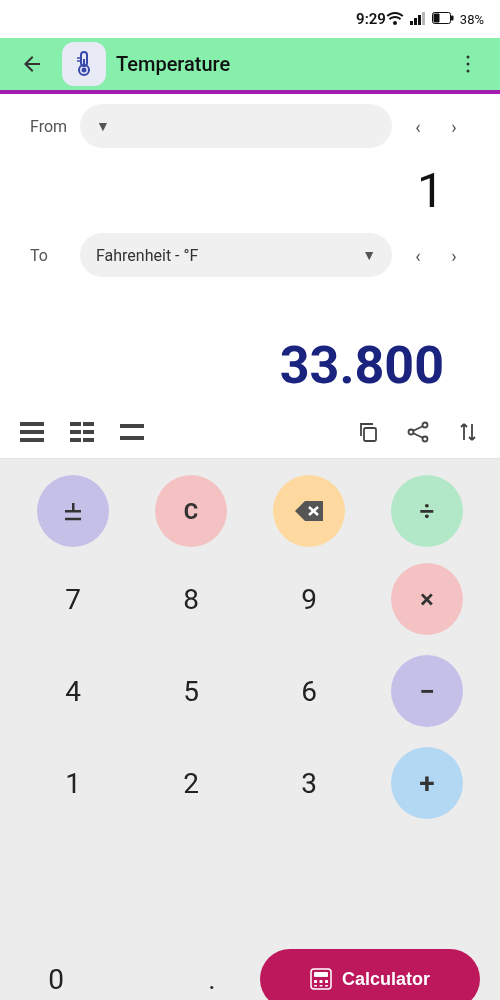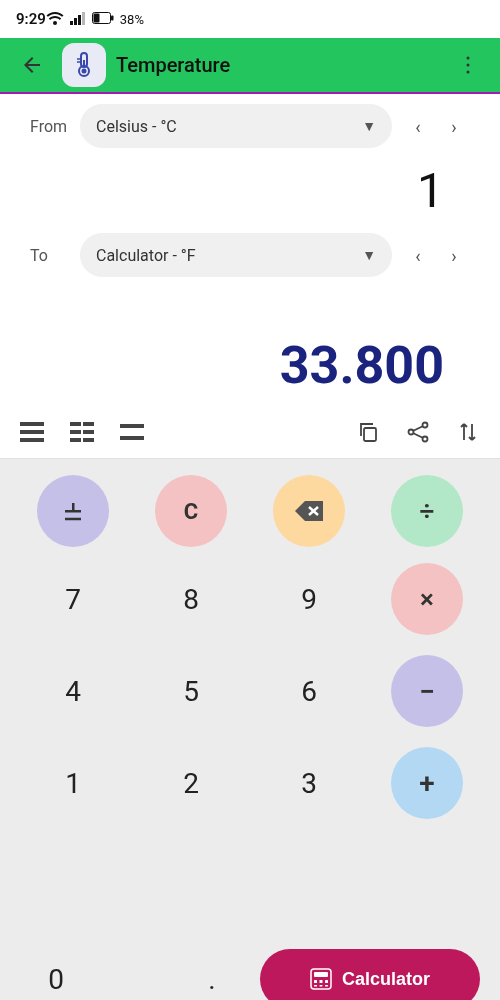--- a/index.html
+++ b/index.html
@@ -8,21 +8,21 @@
       height: 1000px;
       background: #f5f5f5;
       font-family: 'Roboto', Arial, sans-serif;
       overflow: hidden;
     }
 
     
     .status-bar {
       background: #fff;
       display: flex;
-      justify-content: flex-start;
+      justify-content: flex-end;
       align-items: center;
       padding: 8px 16px;
       height: 38px;
     }
     .status-time {
       font-size: 15px;
       font-weight: 600;
       color: #111;
     }
     .status-icons {
@@ -30,26 +30,26 @@
       align-items: center;
       gap: 6px;
     }
     .status-icons span {
       font-size: 13px;
       color: #111;
     }
 
     
     .app-bar {
-      background: #22c55e;
+      background: #86efac;
       display: flex;
       align-items: center;
       padding: 0 12px;
       height: 56px;
-      border-bottom: 2px solid #a21caf;
+      border-bottom: 4px solid #a21caf;
     }
     .back-btn {
       width: 40px;
       height: 40px;
       display: flex;
       align-items: center;
       justify-content: center;
       cursor: pointer;
       border-radius: 50%;
       flex-shrink: 0;
@@ -363,37 +363,36 @@
       <circle cx="12" cy="19" r="1.5"></circle>
     </svg>
   </div>
 </div>
 
 <div class="conversion-area">
 
   <div class="conversion-row">
     <span class="conversion-label">From</span>
     <div class="dropdown-container">
-      <span class="dropdown-value">Celsius - °C</span>
       <span class="dropdown-arrow">▼</span>
     </div>
     <div class="nav-arrows">
       <div class="nav-arrow">‹</div>
       <div class="nav-arrow">›</div>
     </div>
   </div>
 
   <div class="input-display">
     <span>1</span>
   </div>
 
   <div class="conversion-row">
     <span class="conversion-label">To</span>
     <div class="dropdown-container">
-      <span class="dropdown-value">Calculator - °F</span>
+      <span class="dropdown-value">Fahrenheit - °F</span>
       <span class="dropdown-arrow">▼</span>
     </div>
     <div class="nav-arrows">
       <div class="nav-arrow">‹</div>
       <div class="nav-arrow">›</div>
     </div>
   </div>
 
   <div class="result-display">
     <span>33.800</span>

